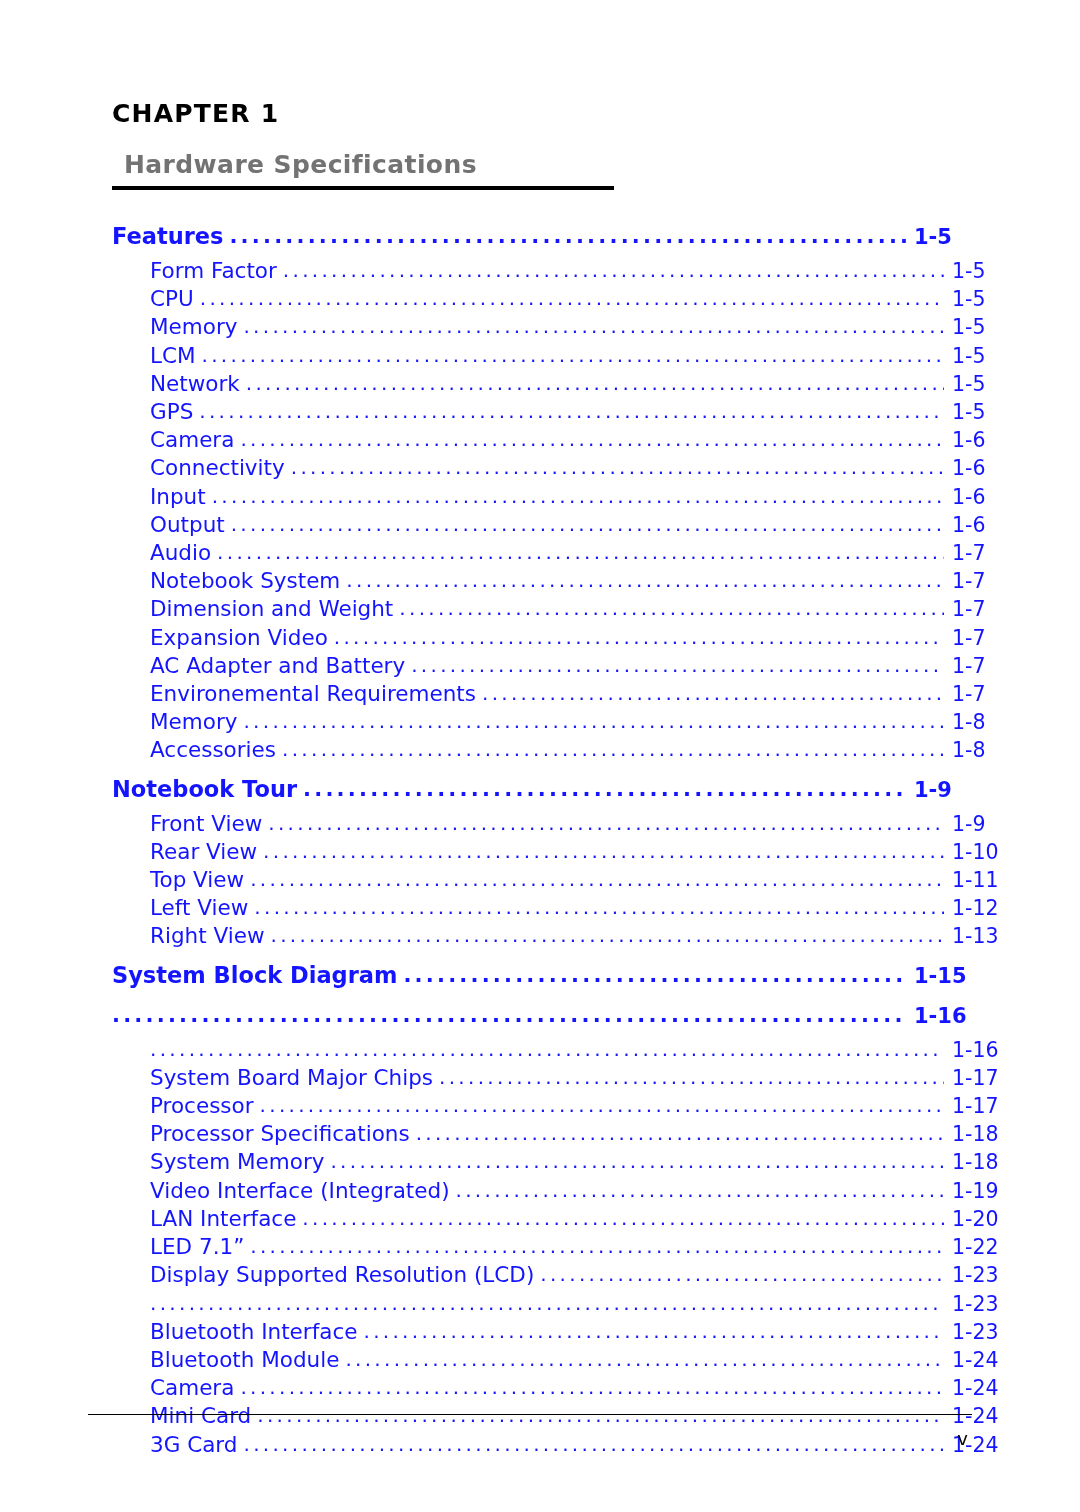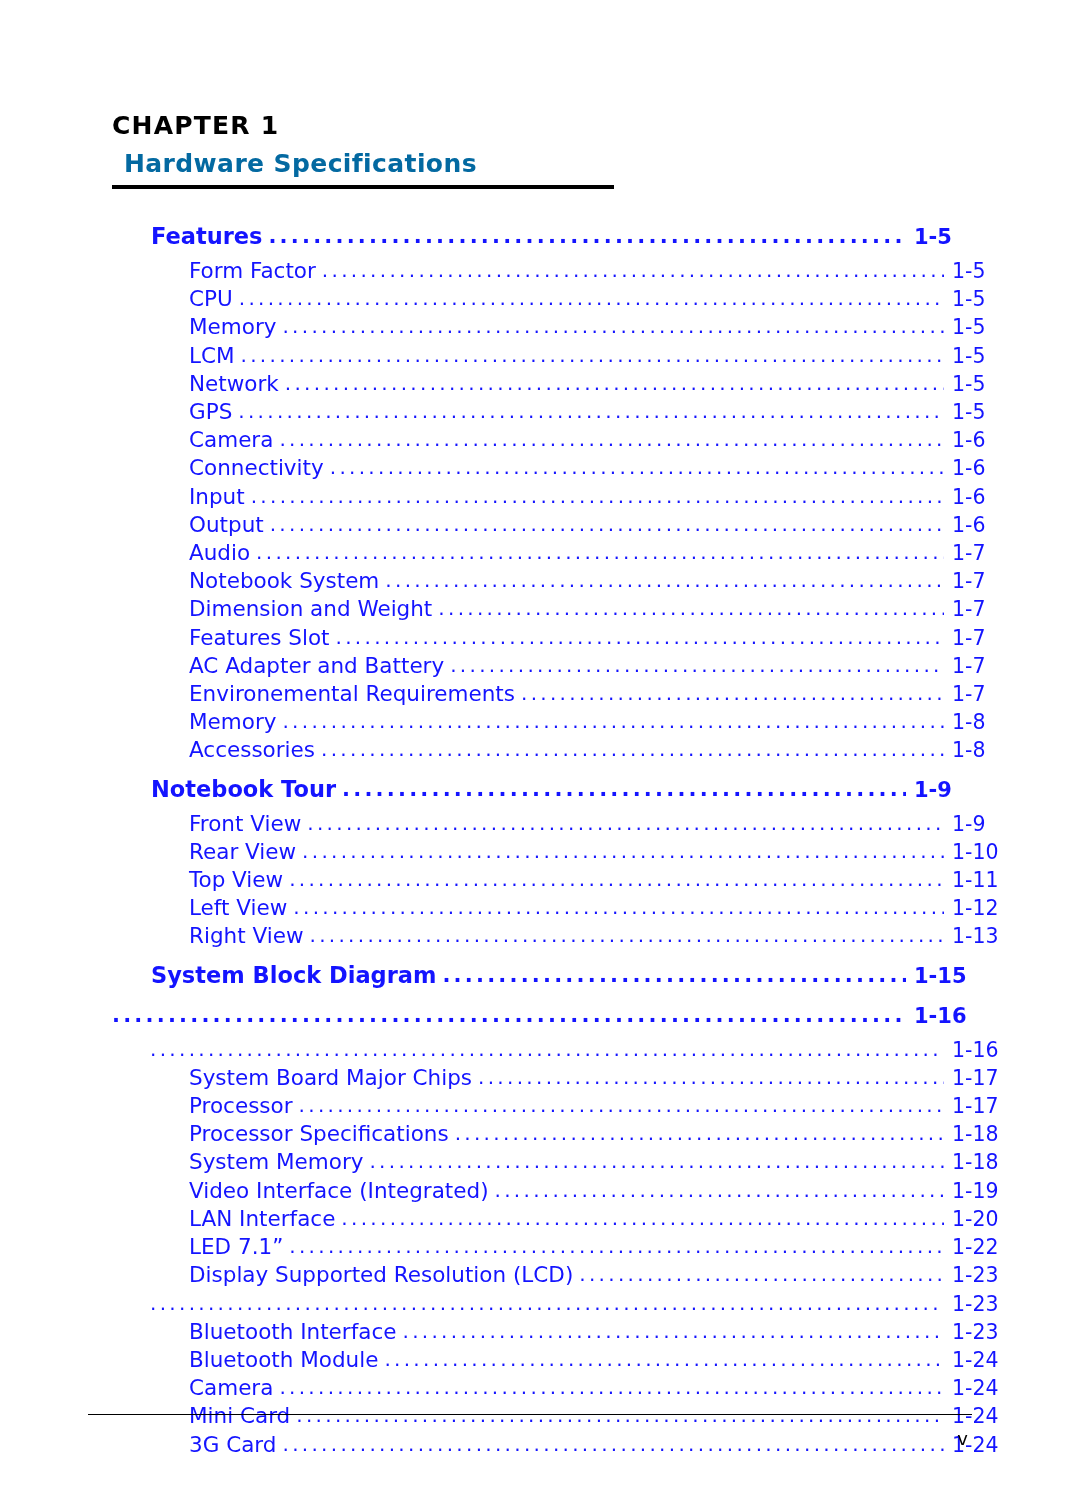--- a/index.html
+++ b/index.html
@@ -27,29 +27,28 @@
     top: 100px;
     width: 510px;
   }
   .chapter-label {
     font-family: "DejaVu Sans", sans-serif;
     font-weight: bold;
     font-size: 25px;
     letter-spacing: 1.2px;
     color: #000000;
     line-height: 1.15;
-    margin-top: 12px;
   }
   .chapter-title {
     font-family: "DejaVu Sans", sans-serif;
     font-weight: bold;
     font-size: 25px;
     letter-spacing: 0.4px;
-    color: #0369a1;
-    margin-top: 8px;
+    color: #737373;
+    margin-top: 21px;
     padding-left: 12px;
     line-height: 1.2;
   }
   .head-rule {
     margin-top: 6px;
     border-bottom: 4px solid #000000;
     width: 502px;
   }
 
   .toc {
@@ -61,21 +60,20 @@
   .toc-row {
     display: flex;
     align-items: baseline;
     width: 100%;
     color: #1414ff;
     white-space: nowrap;
   }
   .toc-row .label {
     flex: 0 0 auto;
     padding-right: 6px;
-    margin-left: 39px;
   }
   .toc-row .dots {
     flex: 1 1 auto;
     overflow: hidden;
     white-space: nowrap;
     letter-spacing: 3.6px;
     color: #1414ff;
     position: relative;
     top: -1px;
   }
@@ -197,21 +195,21 @@
         <span class="label">Notebook System</span>
         <span class="dots">.......................................................................................................................</span>
         <span class="pg">1-7</span>
       </div>
       <div class="toc-row lvl2">
         <span class="label">Dimension and Weight</span>
         <span class="dots">.......................................................................................................................</span>
         <span class="pg">1-7</span>
       </div>
       <div class="toc-row lvl2">
-        <span class="label">Features Slot</span>
+        <span class="label">Expansion Video</span>
         <span class="dots">.......................................................................................................................</span>
         <span class="pg">1-7</span>
       </div>
       <div class="toc-row lvl2">
         <span class="label">AC Adapter and Battery</span>
         <span class="dots">.......................................................................................................................</span>
         <span class="pg">1-7</span>
       </div>
       <div class="toc-row lvl2">
         <span class="label">Environemental Requirements</span>

